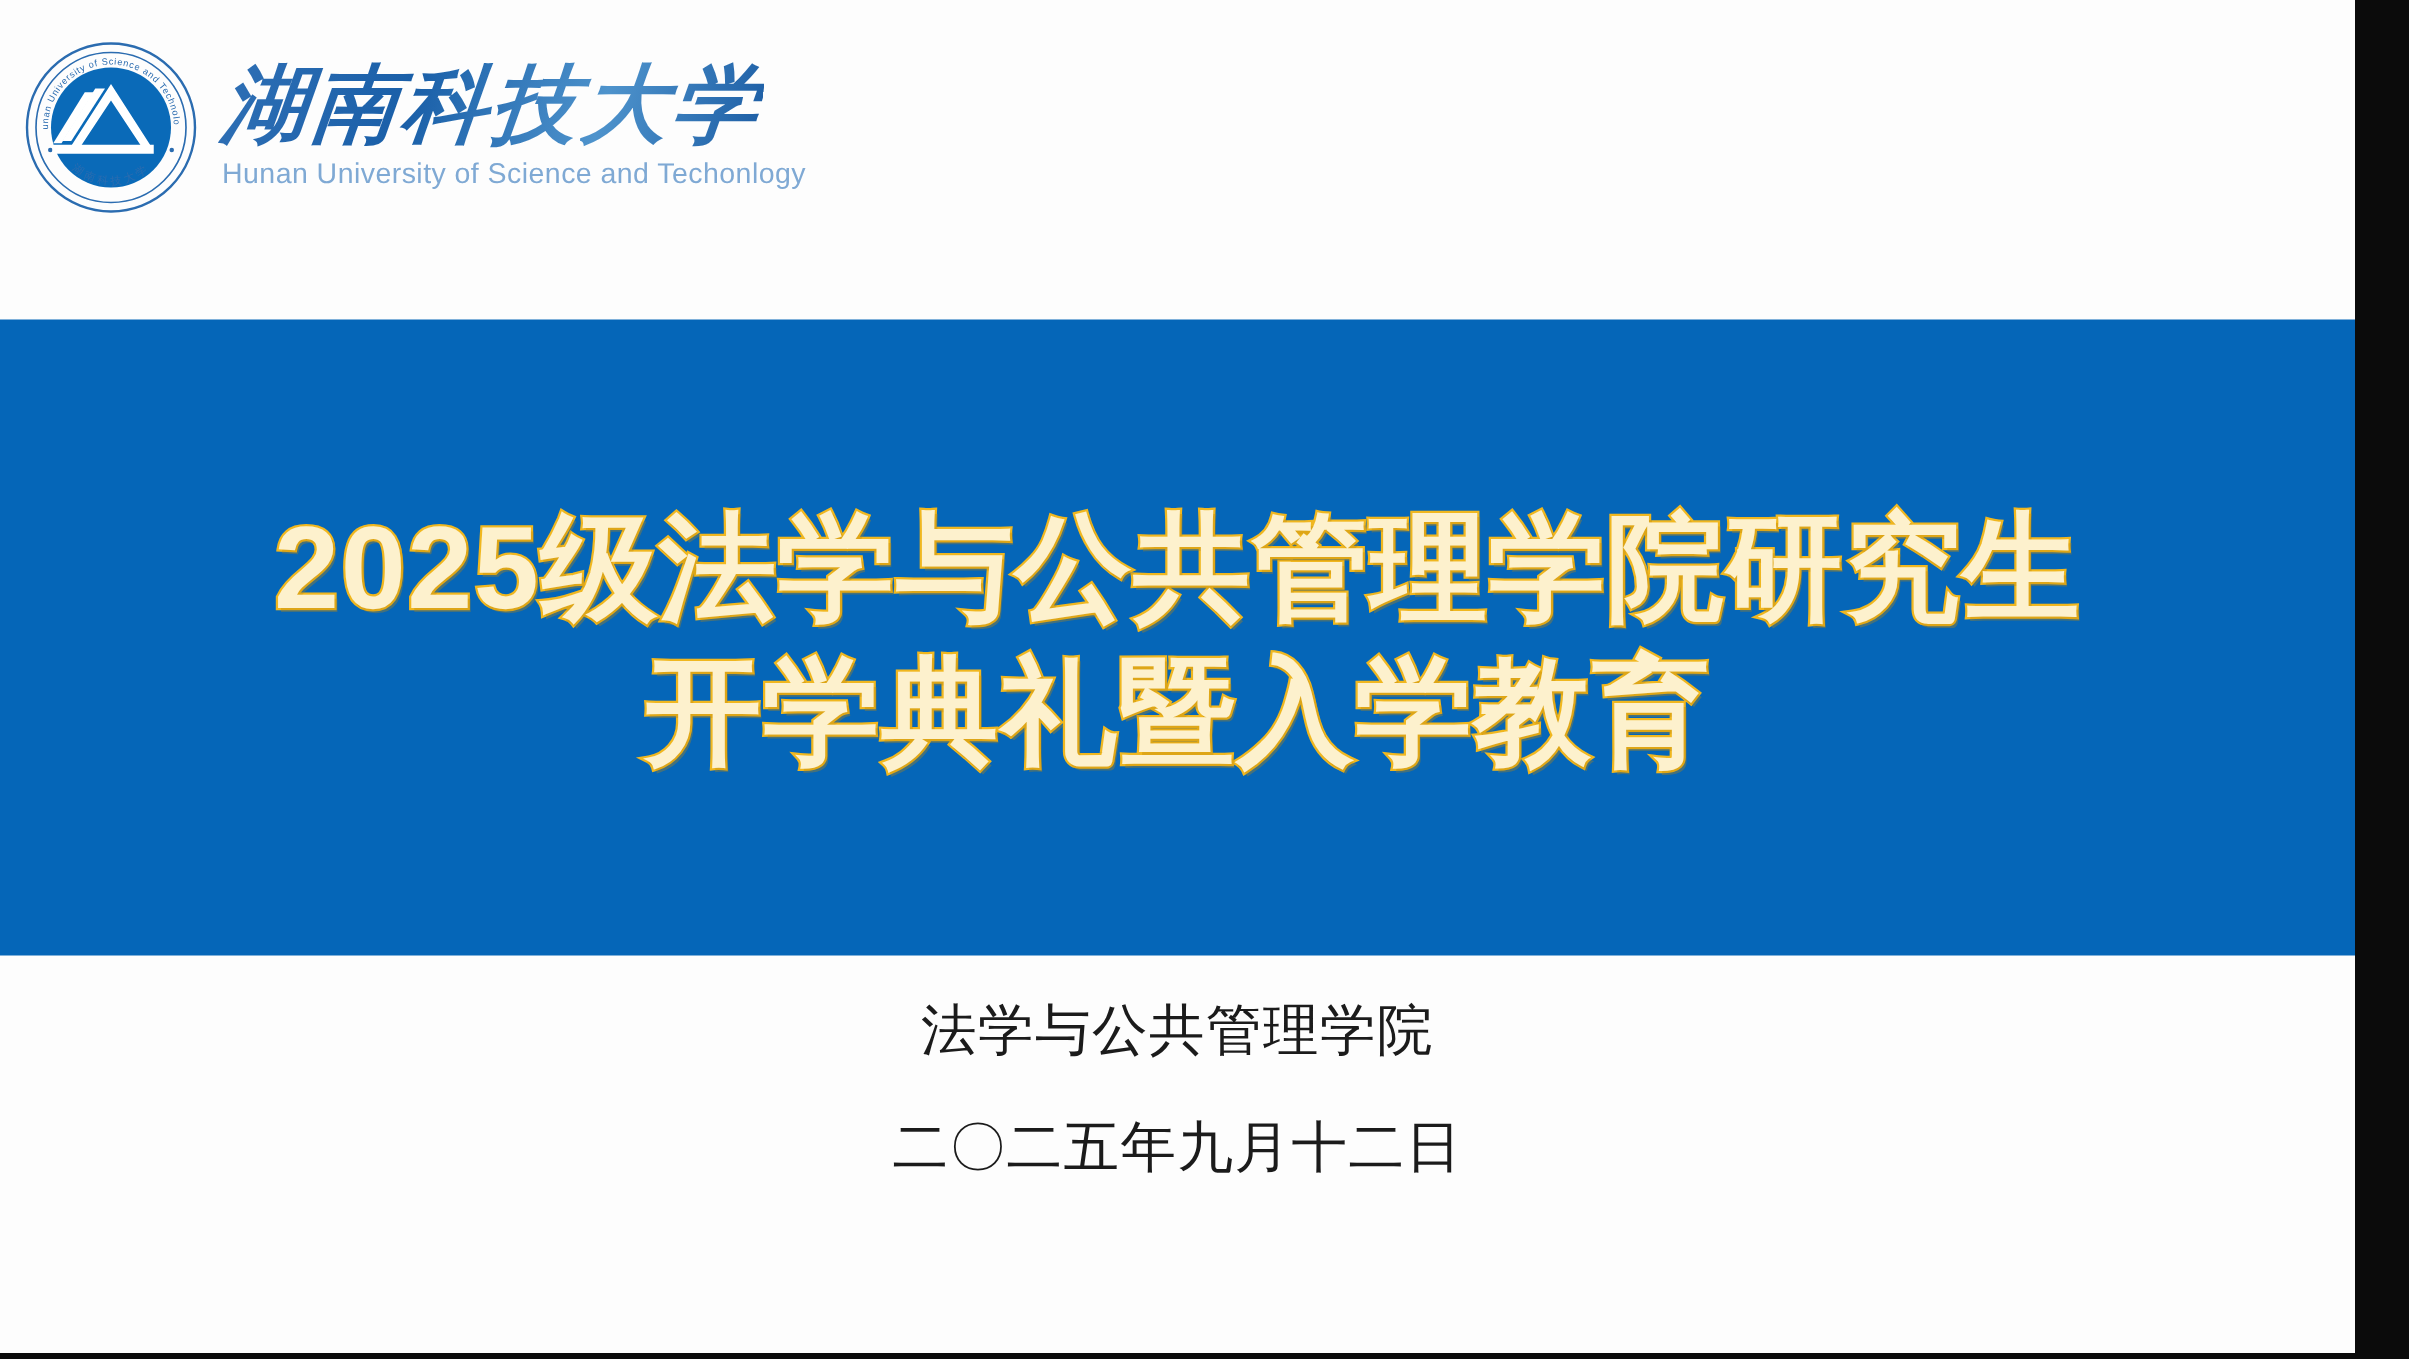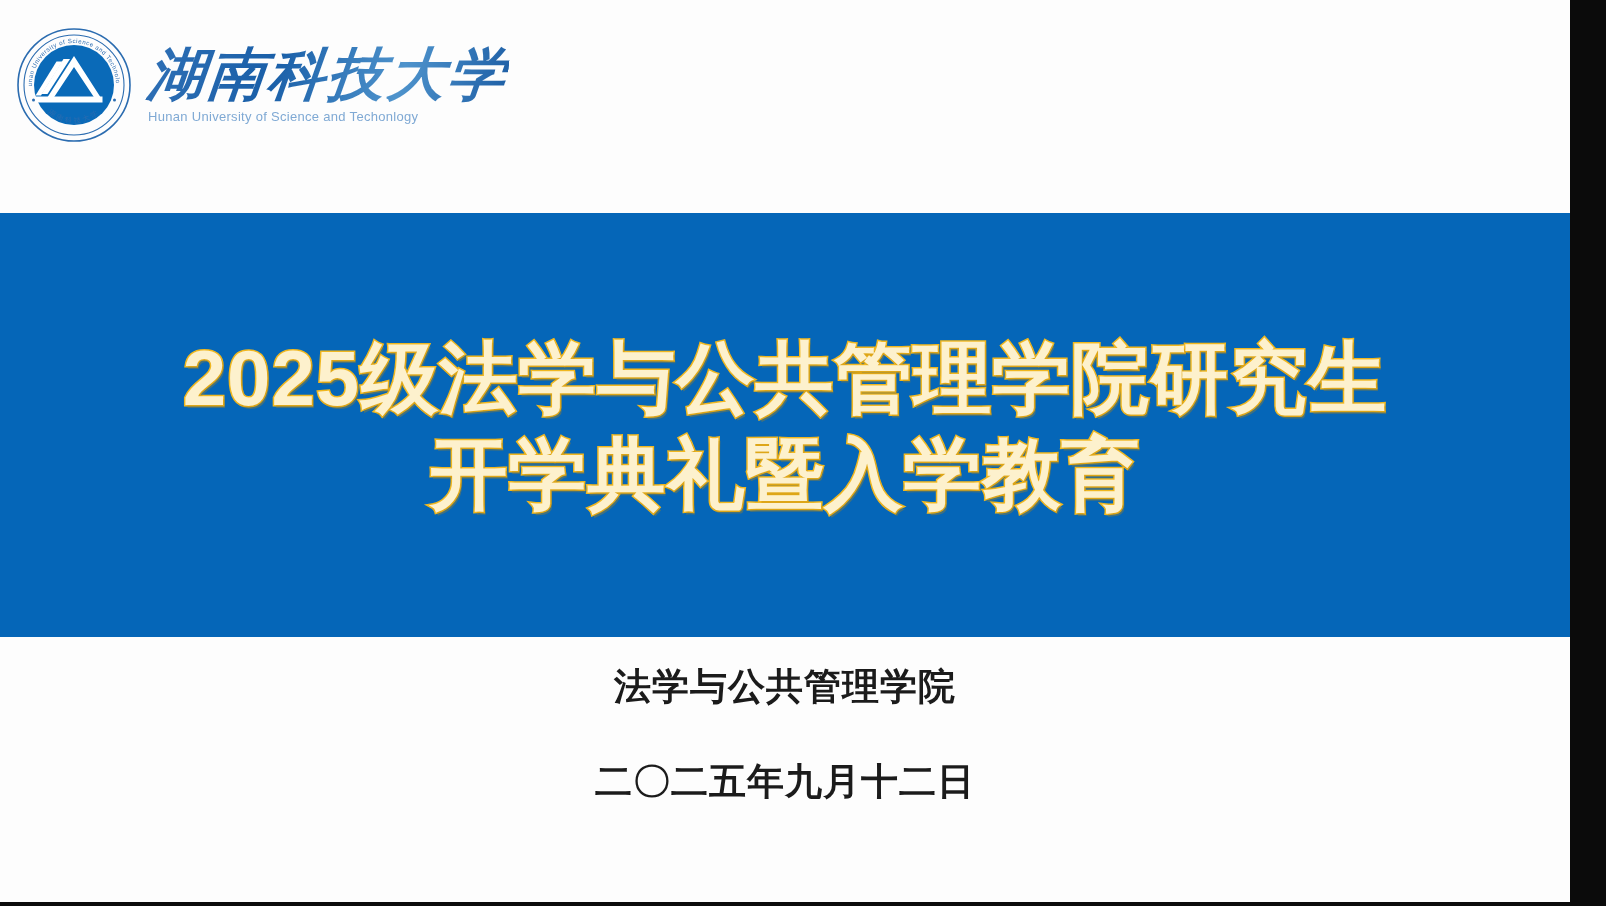--- a/index.html
+++ b/index.html
@@ -77,21 +77,21 @@
     color: #1f64ad;
     background: linear-gradient(100deg, #2e6fb5 0%, #1a5fa8 35%, #4e93cc 70%, #1d5ea5 100%);
     -webkit-background-clip: text;
     background-clip: text;
     -webkit-text-fill-color: transparent;
     white-space: nowrap;
     transform: skewX(-6deg);
   }
   #logo-en {
     margin-top: 5px;
-    font-size: 13px;
+    font-size: 19px;
     letter-spacing: 0.3px;
     color: #7fa9d4;
     white-space: nowrap;
   }
 
   
   #title-band {
     position: absolute;
     left: 0;
     top: 213px;
@@ -122,31 +122,30 @@
   
   #footer-block {
     position: absolute;
     left: 0;
     top: 668px;
     width: 1570px;
     z-index: 10;
     display: flex;
     flex-direction: column;
     align-items: center;
-    font-weight: bold;
   }
   .footer-line {
     font-family: "Liberation Sans", "DejaVu Sans", sans-serif;
     font-size: 37px;
     line-height: 1.0;
     color: #1b1b1b;
     letter-spacing: 1px;
     white-space: nowrap;
   }
-  #footer-line-2 { margin-top: 58px; }
+  #footer-line-2 { margin-top: 41px; }
 </style>
 </head>
 <body>
 
 <div id="slide">
 
   <div id="logo-lockup">
 
     <div id="logo-emblem">
       <svg viewBox="0 0 120 120" width="120" height="120" aria-hidden="true">

